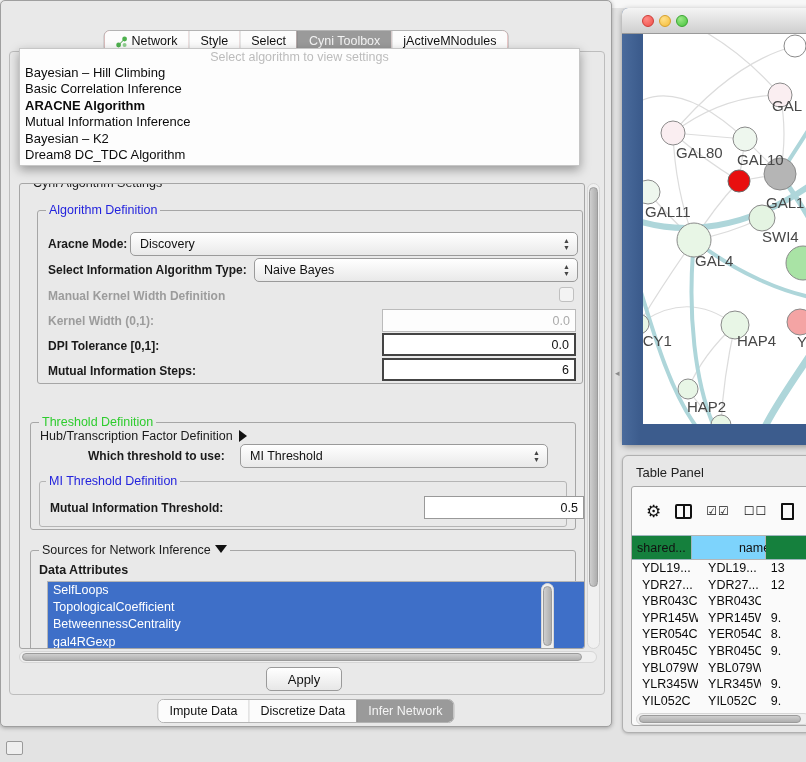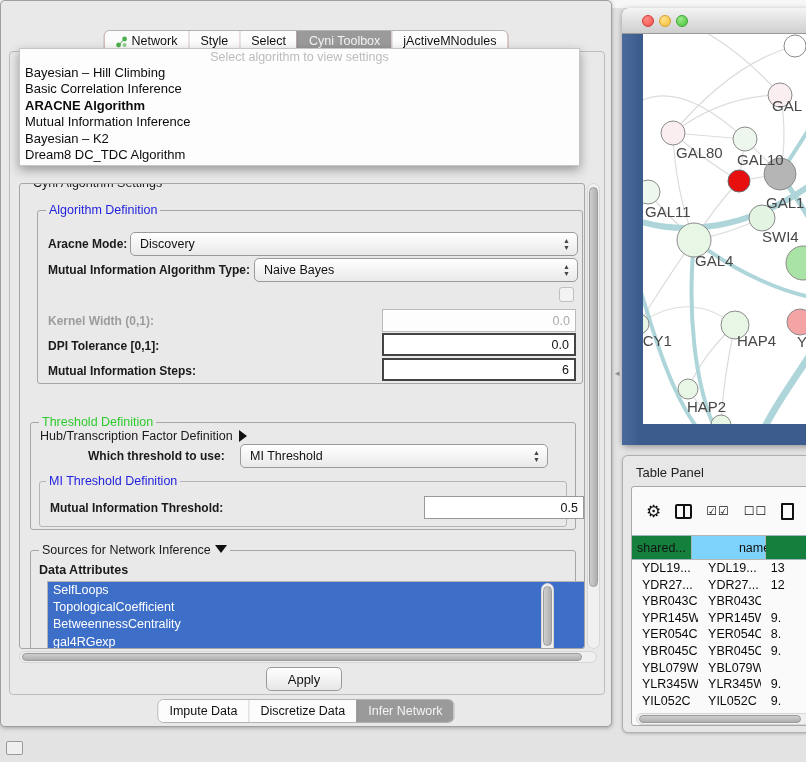--- a/index.html
+++ b/index.html
@@ -178,26 +178,27 @@
 
       <div class="group" style="left:10px; top:26px; width:546px; height:174px;margin-left:7px;">
         <span class="legend blue" style="left:8px">Algorithm Definition</span>
 
         <span class="lbl" style="left:10px; top:26px">Aracne Mode:</span>
         <div class="combo" style="left:92px; top:21px; width:448px;">
           <span>Discovery</span>
           <span class="spin">▲<br>▼</span>
         </div>
 
-        <span class="lbl" style="left:10px; top:52px">Mutual Information Algorithm Type:</span>
+        <span class="lbl" style="left:10px; top:52px">Select Information Algorithm Type:</span>
         <div class="combo" style="left:216px; top:47px; width:324px;">
           <span>Naive Bayes</span>
           <span class="spin">▲<br>▼</span>
         </div>
 
+        <span class="lbl dis" style="left:10px; top:78px">Manual Kernel Width Definition</span>
         <span class="checkbox" style="left:521px; top:76px"></span>
 
         <span class="lbl dis" style="left:10px; top:103px">Kernel Width (0,1):</span>
         <input class="field dis" style="left: 344px; top: 98px; width: 194px;" readonly="" value="0.0">
 
         <span class="lbl" style="left:10px; top:128px">DPI Tolerance [0,1]:</span>
         <input class="field strong" style="left: 344px; top: 122px; width: 194px;" readonly="" value="0.0">
 
         <span class="lbl" style="left:10px; top:153px">Mutual Information Steps:</span>
         <input class="field strong" style="left: 344px; top: 147px; width: 194px;" readonly="" value="6">

